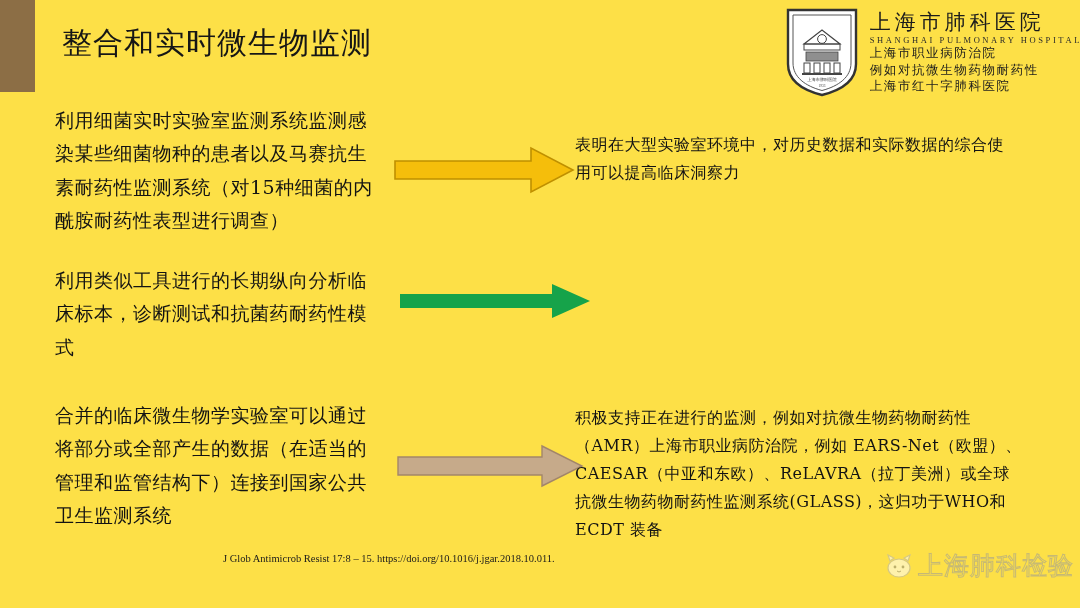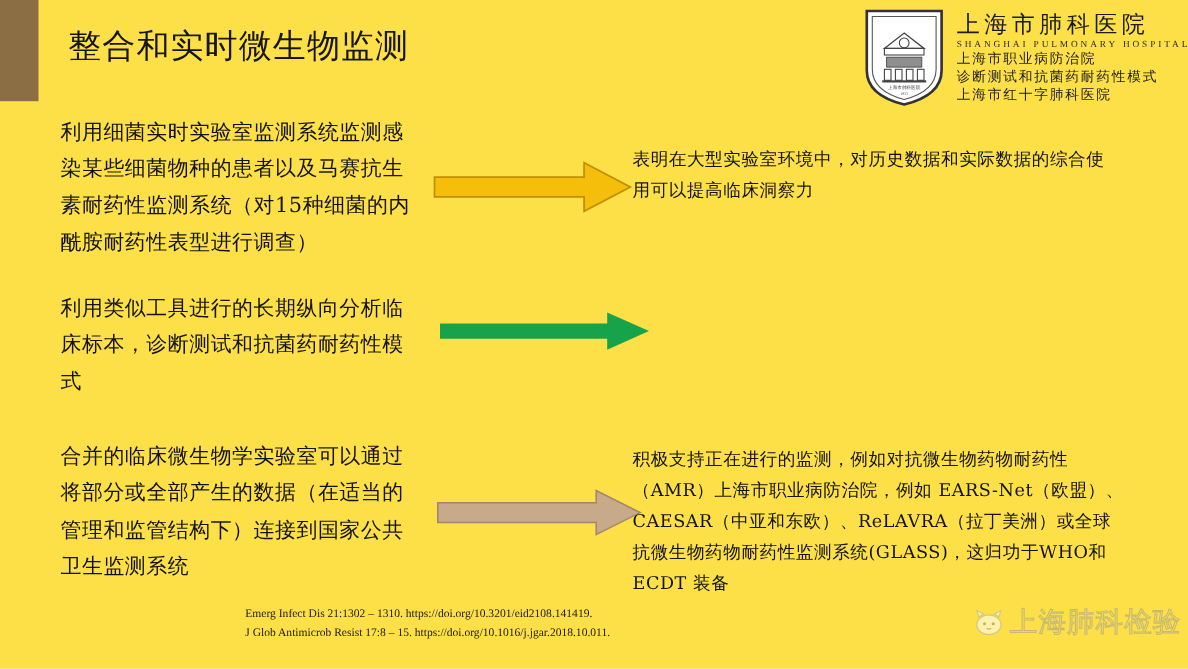--- a/index.html
+++ b/index.html
@@ -176,21 +176,21 @@
       <rect x="40" y="57" width="6" height="10" fill="none" stroke="#444444" stroke-width="1"></rect>
       <rect x="50" y="57" width="6" height="10" fill="none" stroke="#444444" stroke-width="1"></rect>
       <rect x="18" y="67" width="40" height="2" fill="#444444"></rect>
       <text x="38" y="75" font-size="4.2" text-anchor="middle" fill="#3b3b3b" font-family="'DejaVu Serif', serif">上海市肺科医院</text>
       <text x="38" y="80.5" font-size="3.4" text-anchor="middle" fill="#3b3b3b" font-family="'Liberation Serif', serif">1933</text>
     </svg>
     <div class="logo-text">
       <div class="logo-cn-main">上海市肺科医院</div>
       <div class="logo-en">SHANGHAI PULMONARY HOSPITAL</div>
       <div class="logo-cn-sub">上海市职业病防治院</div>
-      <div class="logo-cn-sub">诊断测试和抗菌药耐药性模式</div>
+      <div class="logo-cn-sub">例如对抗微生物药物耐药性</div>
       <div class="logo-cn-sub">上海市红十字肺科医院</div>
     </div>
   </div>
 
   <div class="col-left" style="left:55px; top:104px; width:320px;">利用细菌实时实验室监测系统监测感染某些细菌物种的患者以及马赛抗生素耐药性监测系统（对15种细菌的内酰胺耐药性表型进行调查）</div>
 
   <svg class="arrow" style="left:393px; top:145px;" width="182" height="50" viewBox="0 0 182 50">
     <path d="M2 16 H138 V3 L180 25 L138 47 V34 H2 Z" fill="#F5BE0B" stroke="#BF9000" stroke-width="1.6" stroke-linejoin="miter"></path>
   </svg>
 
@@ -205,21 +205,20 @@
 
   <div class="col-left" style="left:55px; top:399px; width:320px;">合并的临床微生物学实验室可以通过将部分或全部产生的数据（在适当的管理和监管结构下）连接到国家公共卫生监测系统</div>
 
   <svg class="arrow" style="left:396px; top:443px;" width="188" height="46" viewBox="0 0 188 46">
     <path d="M2 14 H146 V3 L186 23 L146 43 V32 H2 Z" fill="#C6AA8A" stroke="#A3866A" stroke-width="1.4" stroke-linejoin="miter"></path>
   </svg>
 
   <div class="col-right" style="left:575px; top:404px; width:450px;">积极支持正在进行的监测，例如对抗微生物药物耐药性（AMR）上海市职业病防治院，例如 EARS-Net（欧盟）、CAESAR（中亚和东欧）、ReLAVRA（拉丁美洲）或全球抗微生物药物耐药性监测系统(GLASS)，这归功于WHO和ECDT 装备</div>
 
   <div class="footnotes">
-    <div class="footnote-line">Emerg Infect Dis 21:1302 – 1310. https://doi.org/10.3201/eid2108.141419.</div>
     <div class="footnote-line">J Glob Antimicrob Resist 17:8  – 15. https://doi.org/10.1016/j.jgar.2018.10.011.</div>
   </div>
 
   <div class="watermark">
     <svg class="watermark-mascot" viewBox="0 0 30 26">
       <ellipse cx="15" cy="15" rx="11" ry="9" fill="#ffffff" stroke="#b5b5b5" stroke-width="1.2"></ellipse>
       <path d="M6 8 L4 2 L10 5 Z" fill="#ffffff" stroke="#b5b5b5" stroke-width="1.2"></path>
       <path d="M24 8 L26 2 L20 5 Z" fill="#ffffff" stroke="#b5b5b5" stroke-width="1.2"></path>
       <circle cx="11" cy="14" r="1.4" fill="#8a8a8a"></circle>
       <circle cx="19" cy="14" r="1.4" fill="#8a8a8a"></circle>

